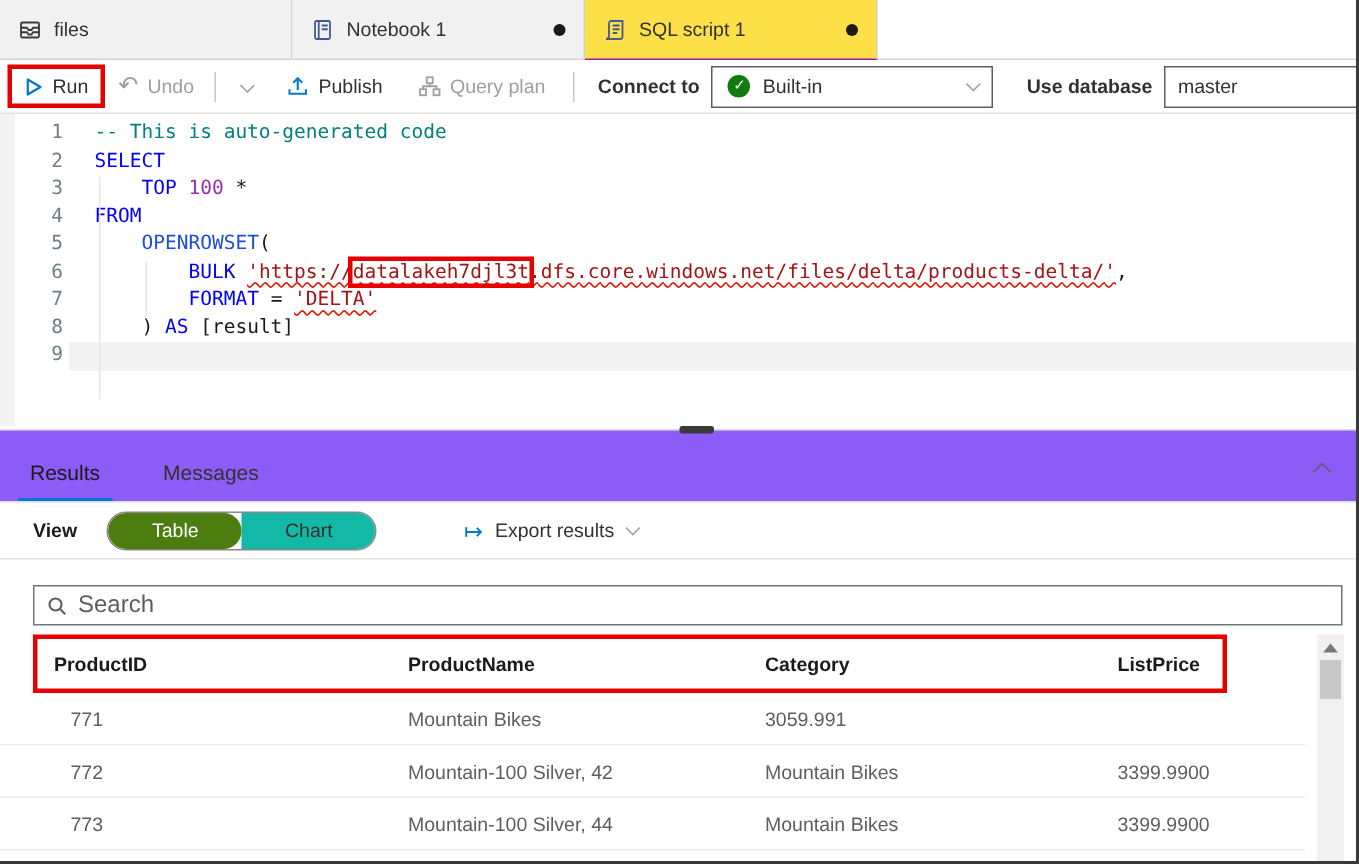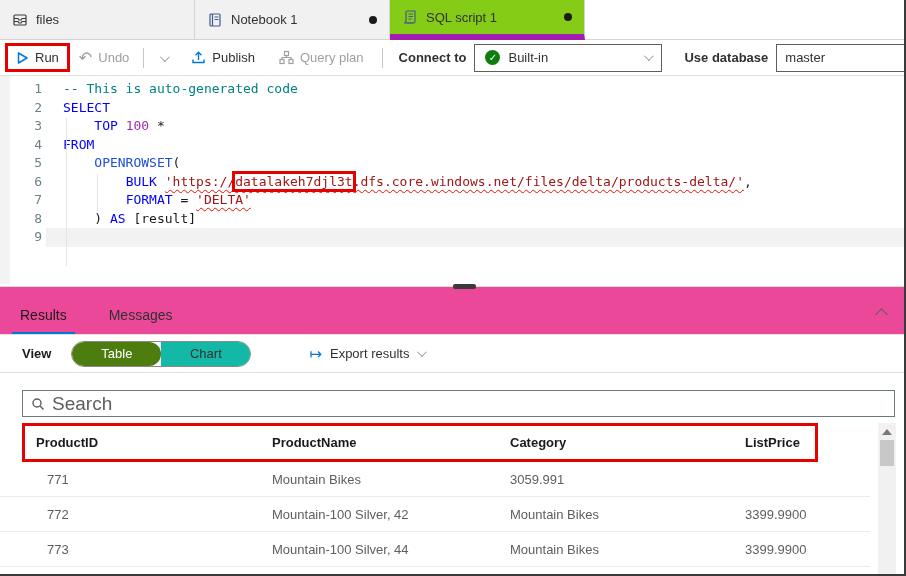--- a/index.html
+++ b/index.html
@@ -7,21 +7,21 @@
   .screen { position:relative; width:906px; height:576px; background:#fff; overflow:hidden;
             font-size:13px; color:#323130; }
   .screen::after { content:""; position:absolute; inset:0; pointer-events:none; z-index:60;
             border-right:2px solid #3a3a3a; border-bottom:2px solid #3a3a3a; }
 
   
   .tabbar { position:absolute; top:0; left:0; right:0; height:40px; display:flex; background:#fff; }
   .tab { width:195px; display:flex; align-items:center; gap:8px; padding:12px 12px;
          background:#f2f1f1; border-right:1px solid #d6d4d2; border-bottom:1px solid #d6d4d2;
          cursor:pointer; position:relative; }
-  .tab.active { background:#84cc16; border-bottom:6px solid #a21caf; }
+  .tab.active { background:#fde047; border-bottom:1px solid #a21caf; }
   .tab .ticon { flex:none; display:flex; }
   .tab .tlabel { flex:1; white-space:nowrap; overflow:hidden; }
   .dot { width:8px; height:8px; border-radius:50%; background:#1b1a19; flex:none; visibility:hidden; }
   .dot.show { visibility:visible; }
   .tabbar-fill { flex:1; border-bottom:1px solid #d6d4d2; }
 
   
   .toolbar { position:absolute; top:40px; left:0; right:0; height:36px; background:#fff;
              border-bottom:1px solid #e3e1df; display:flex; align-items:center; padding-left:6px; }
   .tbtn { display:flex; align-items:center; gap:6px; padding:4px 8px; cursor:pointer; white-space:nowrap; }
@@ -60,21 +60,21 @@
   .indent-guide { position:absolute; width:1px; background:#e5e5e5; }
 
   
   .splitter-line { position:absolute; top:286px; left:0; right:0; height:1px; background:#dddbd9; }
   .splitter-handle { position:absolute; top:284px; left:453px; width:23px; height:5px;
                      background:#3b3a39; border-radius:2px; cursor:row-resize; z-index:5; }
 
   
   .results-tabs { position:absolute; top:287px; left:0; right:0; height:48px;
                   border-bottom:1px solid #e3e1df; display:flex; align-items:flex-end;
-                  padding-left:12px; background:#ec4899; }
+                  padding-left:12px; background:#8b5cf6; }
   .rtab { padding:10px 8px 9px; font-size:14px; color:#323130; cursor:pointer;
           border-bottom:2px solid transparent; margin-right:26px; }
   .rtab.active { border-bottom-color:#0078d4; color:#1b1a19; }
   .collapse-btn { position:absolute; right:14px; top:14px; cursor:pointer; padding:4px; }
   .chev-up { display:inline-block; width:9px; height:9px; border-left:1.6px solid #605e5c;
              border-top:1.6px solid #605e5c; transform:rotate(45deg) translateY(3px); }
 
   .view-row { position:absolute; top:335px; left:0; right:0; height:38px;
               border-bottom:1px solid #e3e1df; display:flex; align-items:center;
               padding-left:22px; background:#fff; }
@@ -83,21 +83,21 @@
           width:180px; }
   .pill-opt { flex:1; display:flex; align-items:center; justify-content:center; cursor:pointer;
               font-size:13px; color:#323130; background:#14b8a6; }
   .pill-opt.selected { background:#4d7c0f; color:#fff; border-radius:14px; }
   .export { display:flex; align-items:center; gap:8px; margin-left:58px; cursor:pointer; }
   .export-glyph { color:#0078d4; font-size:15px; }
 
   .search-wrap { position:absolute; top:390px; left:22px; width:873px; height:27px;
                  border:1px solid #69797e; display:flex; align-items:center; padding:0 8px; gap:7px;
                  background:#fff; }
-  .search-wrap input { border:none; outline:none; flex:1; font-size:19px; color:#323130;
+  .search-wrap input { border:none; outline:none; flex:1; font-size:16px; color:#323130;
                        font-family:"Liberation Sans", sans-serif; }
   .search-wrap input::placeholder { color:#605e5c; }
 
   
   .thead { position:absolute; top:423px; left:22px; width:796px; height:39px;
            border:3px solid #e60000; display:grid; grid-template-columns:236px 238px 235px 1fr;
            align-items:center; padding-left:11px; background:#fff; z-index:4; }
   .th { font-weight:700; color:#1b1a19; font-size:13px; cursor:pointer; }
   .tbody { position:absolute; top:462px; left:0; width:870px; }
   .trow { height:35px; display:grid; grid-template-columns:225px 238px 235px 1fr;

